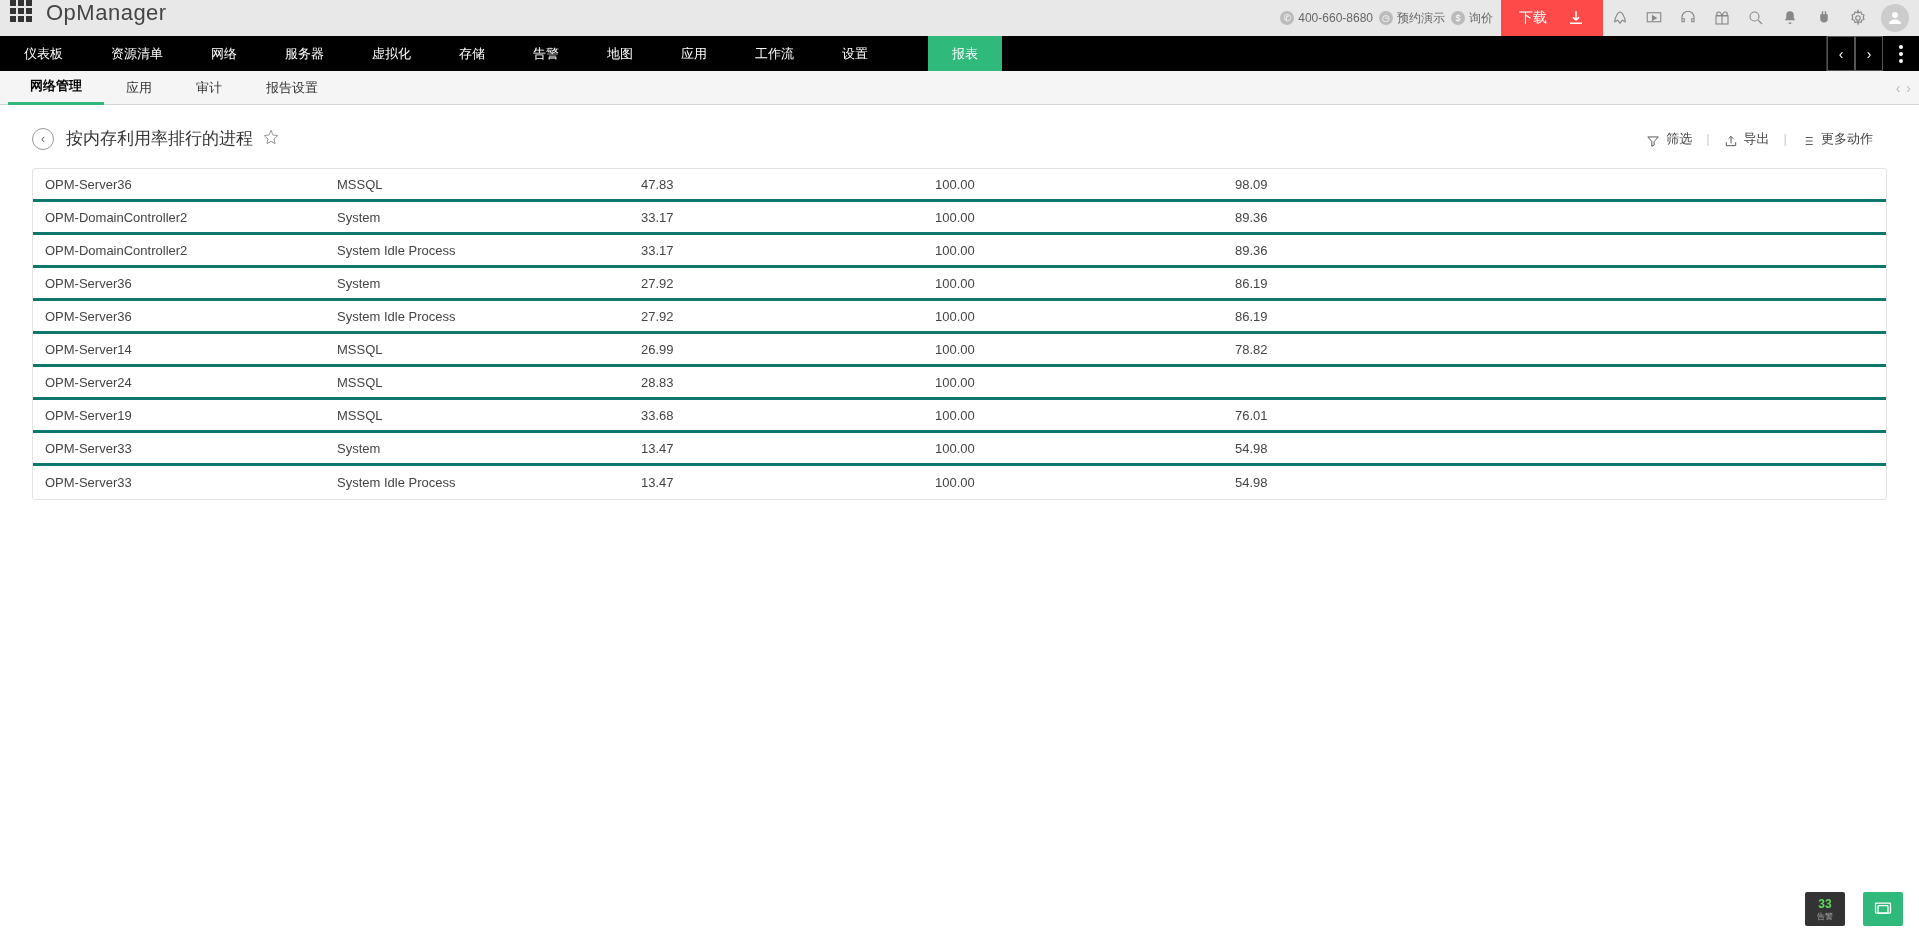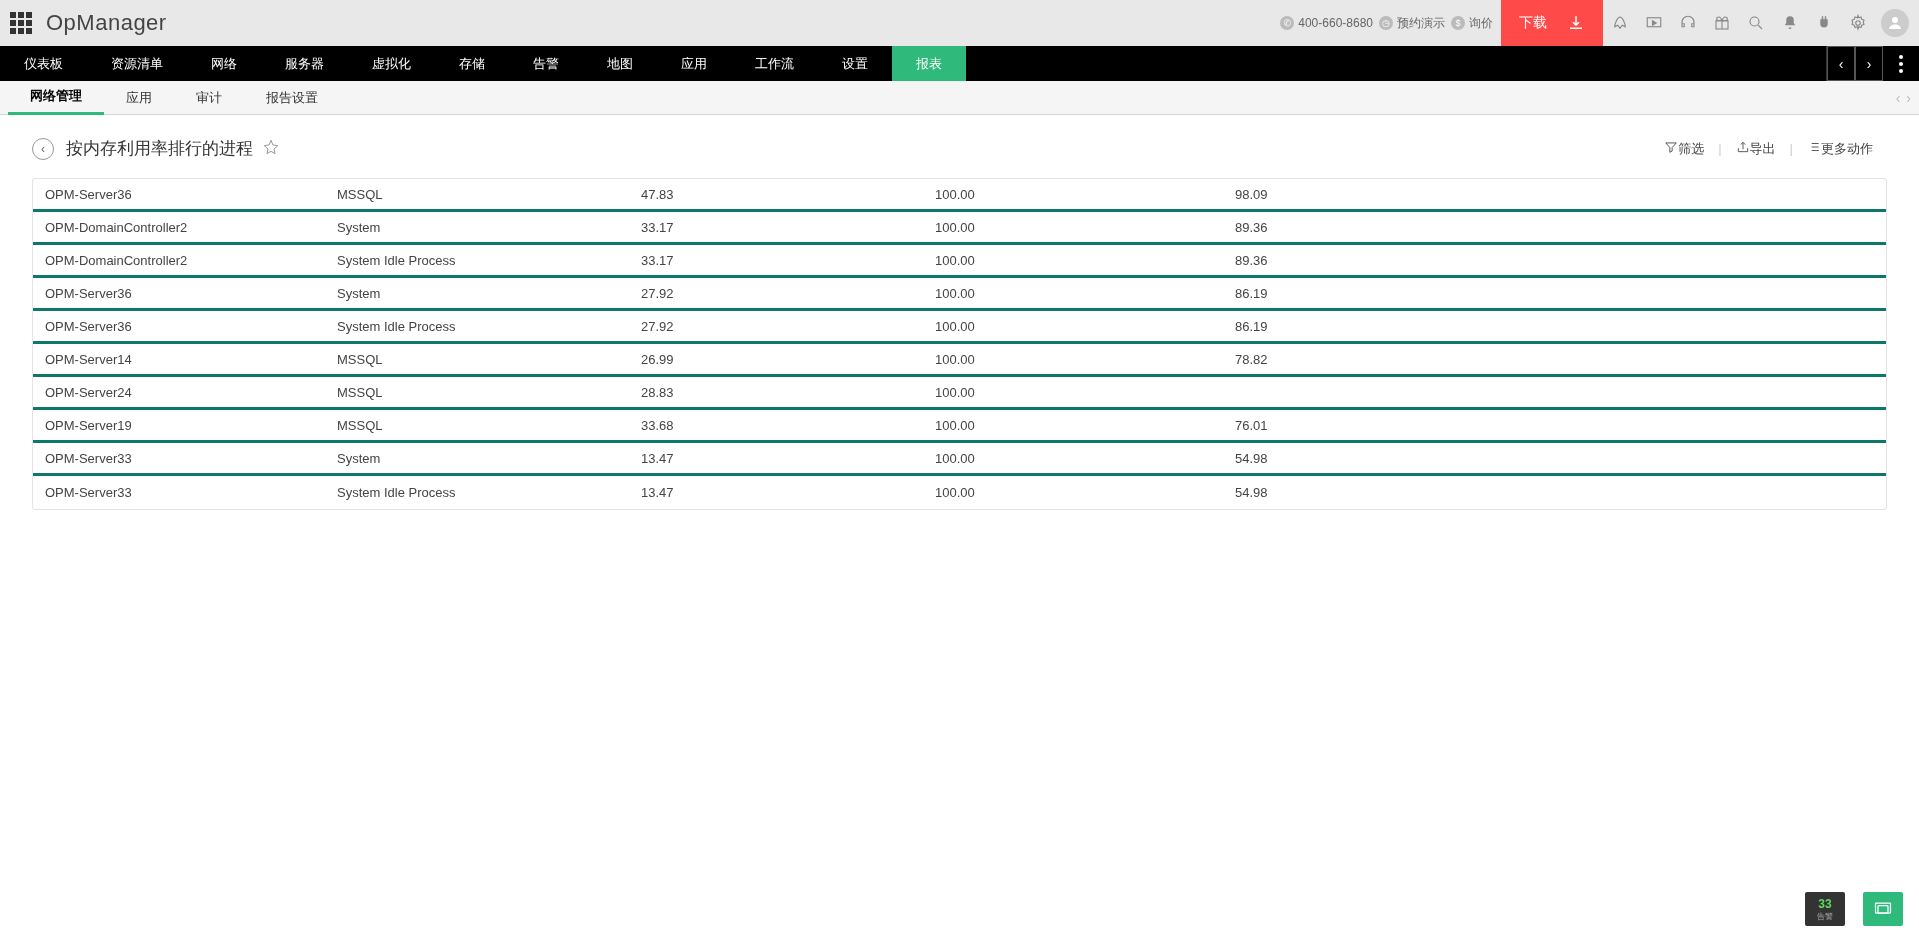--- a/index.html
+++ b/index.html
@@ -1,57 +1,57 @@
 <!DOCTYPE html>
 <html><head>
 <meta charset="utf-8">
 <style>
 * { margin: 0; padding: 0; box-sizing: border-box; }
 body { font-family: -apple-system, BlinkMacSystemFont, "Segoe UI", "Microsoft YaHei", sans-serif; font-size: 13px; color: #333; background: #fff; width: 1919px; }
 
 
-.top-header { display: flex; align-items: center; height: 46px; background: #e8e8e8; padding: 0 10px; position: relative; }
+.top-header { display: flex; height: 36px; background: #e8e8e8; padding: 0 10px; position: relative; }
 .apps-grid { width: 22px; height: 22px; display: grid; grid-template-columns: repeat(3, 1fr); grid-template-rows: repeat(3, 1fr); gap: 2px; margin-right: 14px; cursor: pointer; }
 .apps-grid span { background: #333; }
 .brand { font-size: 22px; color: #444; font-weight: 400; letter-spacing: 0.5px; }
 .header-right { margin-left: auto; display: flex; align-items: center; gap: 0; }
 .contact-group { display: flex; align-items: center; gap: 6px; font-size: 12px; color: #666; margin-right: 8px; }
 .contact-item { display: flex; align-items: center; gap: 4px; }
 .circle-icon { display: inline-flex; width: 14px; height: 14px; border-radius: 50%; background: #bbb; color: #fff; align-items: center; justify-content: center; font-size: 9px; }
 .download-btn { background: #ff4a4a; color: #fff; height: 46px; padding: 0 18px; display: flex; align-items: center; gap: 20px; font-size: 14px; cursor: pointer; }
 .download-icon { width: 18px; height: 18px; }
 .toolbar-icons { display: flex; align-items: center; }
 .toolbar-icon { width: 34px; height: 46px; display: flex; align-items: center; justify-content: center; color: #888; cursor: pointer; }
 .toolbar-icon svg { width: 18px; height: 18px; }
 .avatar { width: 28px; height: 28px; border-radius: 50%; background: #ccc; margin-left: 6px; display: flex; align-items: center; justify-content: center; }
 
 
 .main-nav { display: flex; align-items: center; background: #000; height: 35px; color: #fff; position: relative; }
 .main-nav-item { padding: 0 24px; height: 35px; display: flex; align-items: center; font-size: 13px; cursor: pointer; }
-.main-nav-item.active { background: #2fb97b; }
+.main-nav-item.active { background: #2fb97b; margin-left: 36px; }
 .nav-arrows { margin-left: auto; display: flex; border-left: 1px solid #333; }
 .nav-arrow { width: 28px; height: 35px; display: flex; align-items: center; justify-content: center; cursor: pointer; font-size: 14px; color: #fff; border: 1px solid #555; }
 .nav-menu { width: 36px; height: 35px; display: flex; align-items: center; justify-content: center; cursor: pointer; }
 .dots-vert { display: flex; flex-direction: column; gap: 3px; }
 .dots-vert span { width: 4px; height: 4px; border-radius: 50%; background: #fff; }
 
 
 .sub-nav { display: flex; align-items: center; background: #f5f5f5; height: 34px; border-bottom: 1px solid #d5d5d5; position: relative; padding: 0 8px; }
 .sub-nav-item { padding: 0 22px; height: 34px; display: flex; align-items: center; font-size: 13px; cursor: pointer; color: #333; }
 .sub-nav-item.active { border-bottom: 3px solid #2fb97b; color: #000; font-weight: 700; }
 .sub-nav-arrows { margin-left: auto; display: flex; gap: 6px; color: #bbb; }
 .sub-nav-arrows span { cursor: pointer; font-size: 14px; }
 
 
 .page-titlebar { display: flex; align-items: center; padding: 22px 32px 18px; }
 .back-circle { width: 22px; height: 22px; border: 1px solid #999; border-radius: 50%; display: flex; align-items: center; justify-content: center; margin-right: 12px; cursor: pointer; color: #666; font-size: 12px; }
 .page-title { font-size: 17px; color: #333; font-weight: 500; }
 .star-icon { margin-left: 10px; color: #999; cursor: pointer; }
 .page-actions { margin-left: auto; display: flex; align-items: center; gap: 0; color: #444; font-size: 13px; }
-.page-action { display: flex; align-items: flex-start; gap: 0; cursor: pointer; padding: 0 14px; }
+.page-action { display: flex; align-items: flex-end; gap: 6px; cursor: pointer; padding: 0 14px; }
 .action-sep { color: #ccc; }
 
 
 .data-table { margin: 0 32px; border: 1px solid #e3e3e3; border-radius: 3px; overflow: hidden; }
 .table-header { display: flex; background: #f4f4f4; border-bottom: 1px solid #e3e3e3; height: 38px; align-items: center; font-weight: 600; color: #333; font-size: 13px; }
 .table-row { display: flex; border-bottom: 3px solid #0f766e; height: 33px; align-items: center; font-size: 13px; color: #444; }
 .table-row:last-child { border-bottom: none; }
 .col-device { flex: 0 0 304px; padding-left: 12px; }
 .col-name { flex: 0 0 304px; }
 .col-min { flex: 0 0 294px; }

